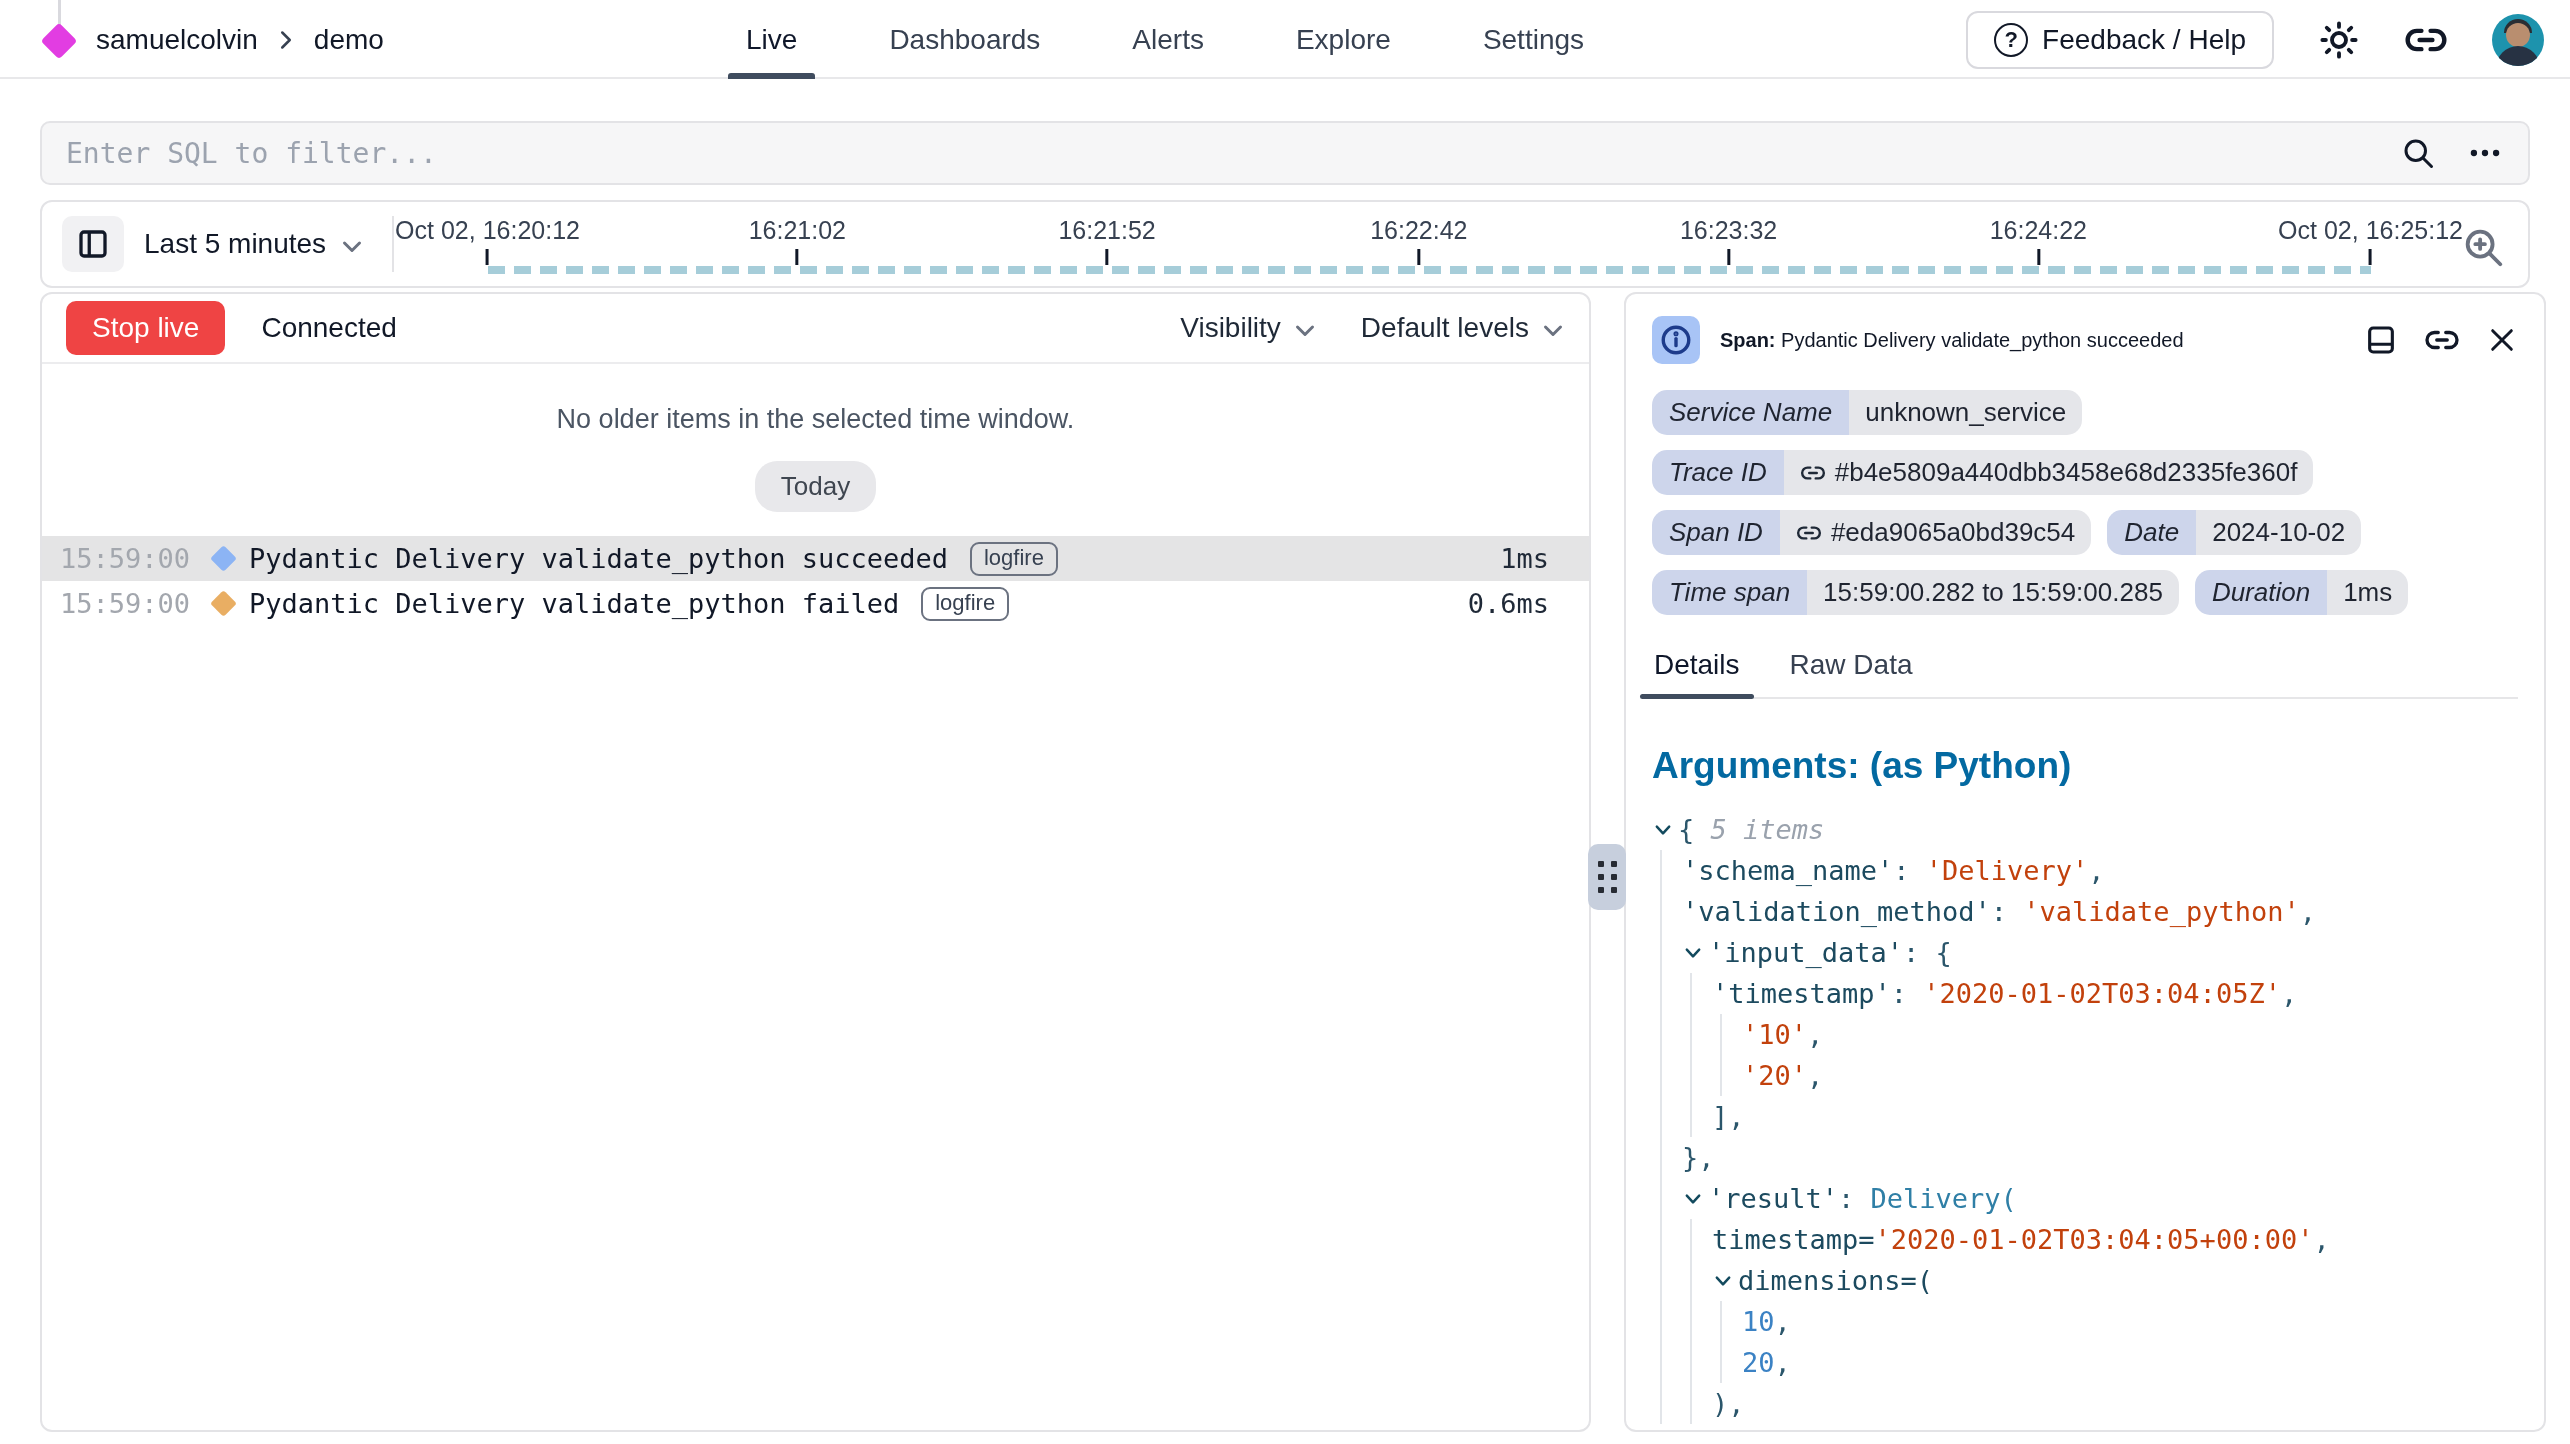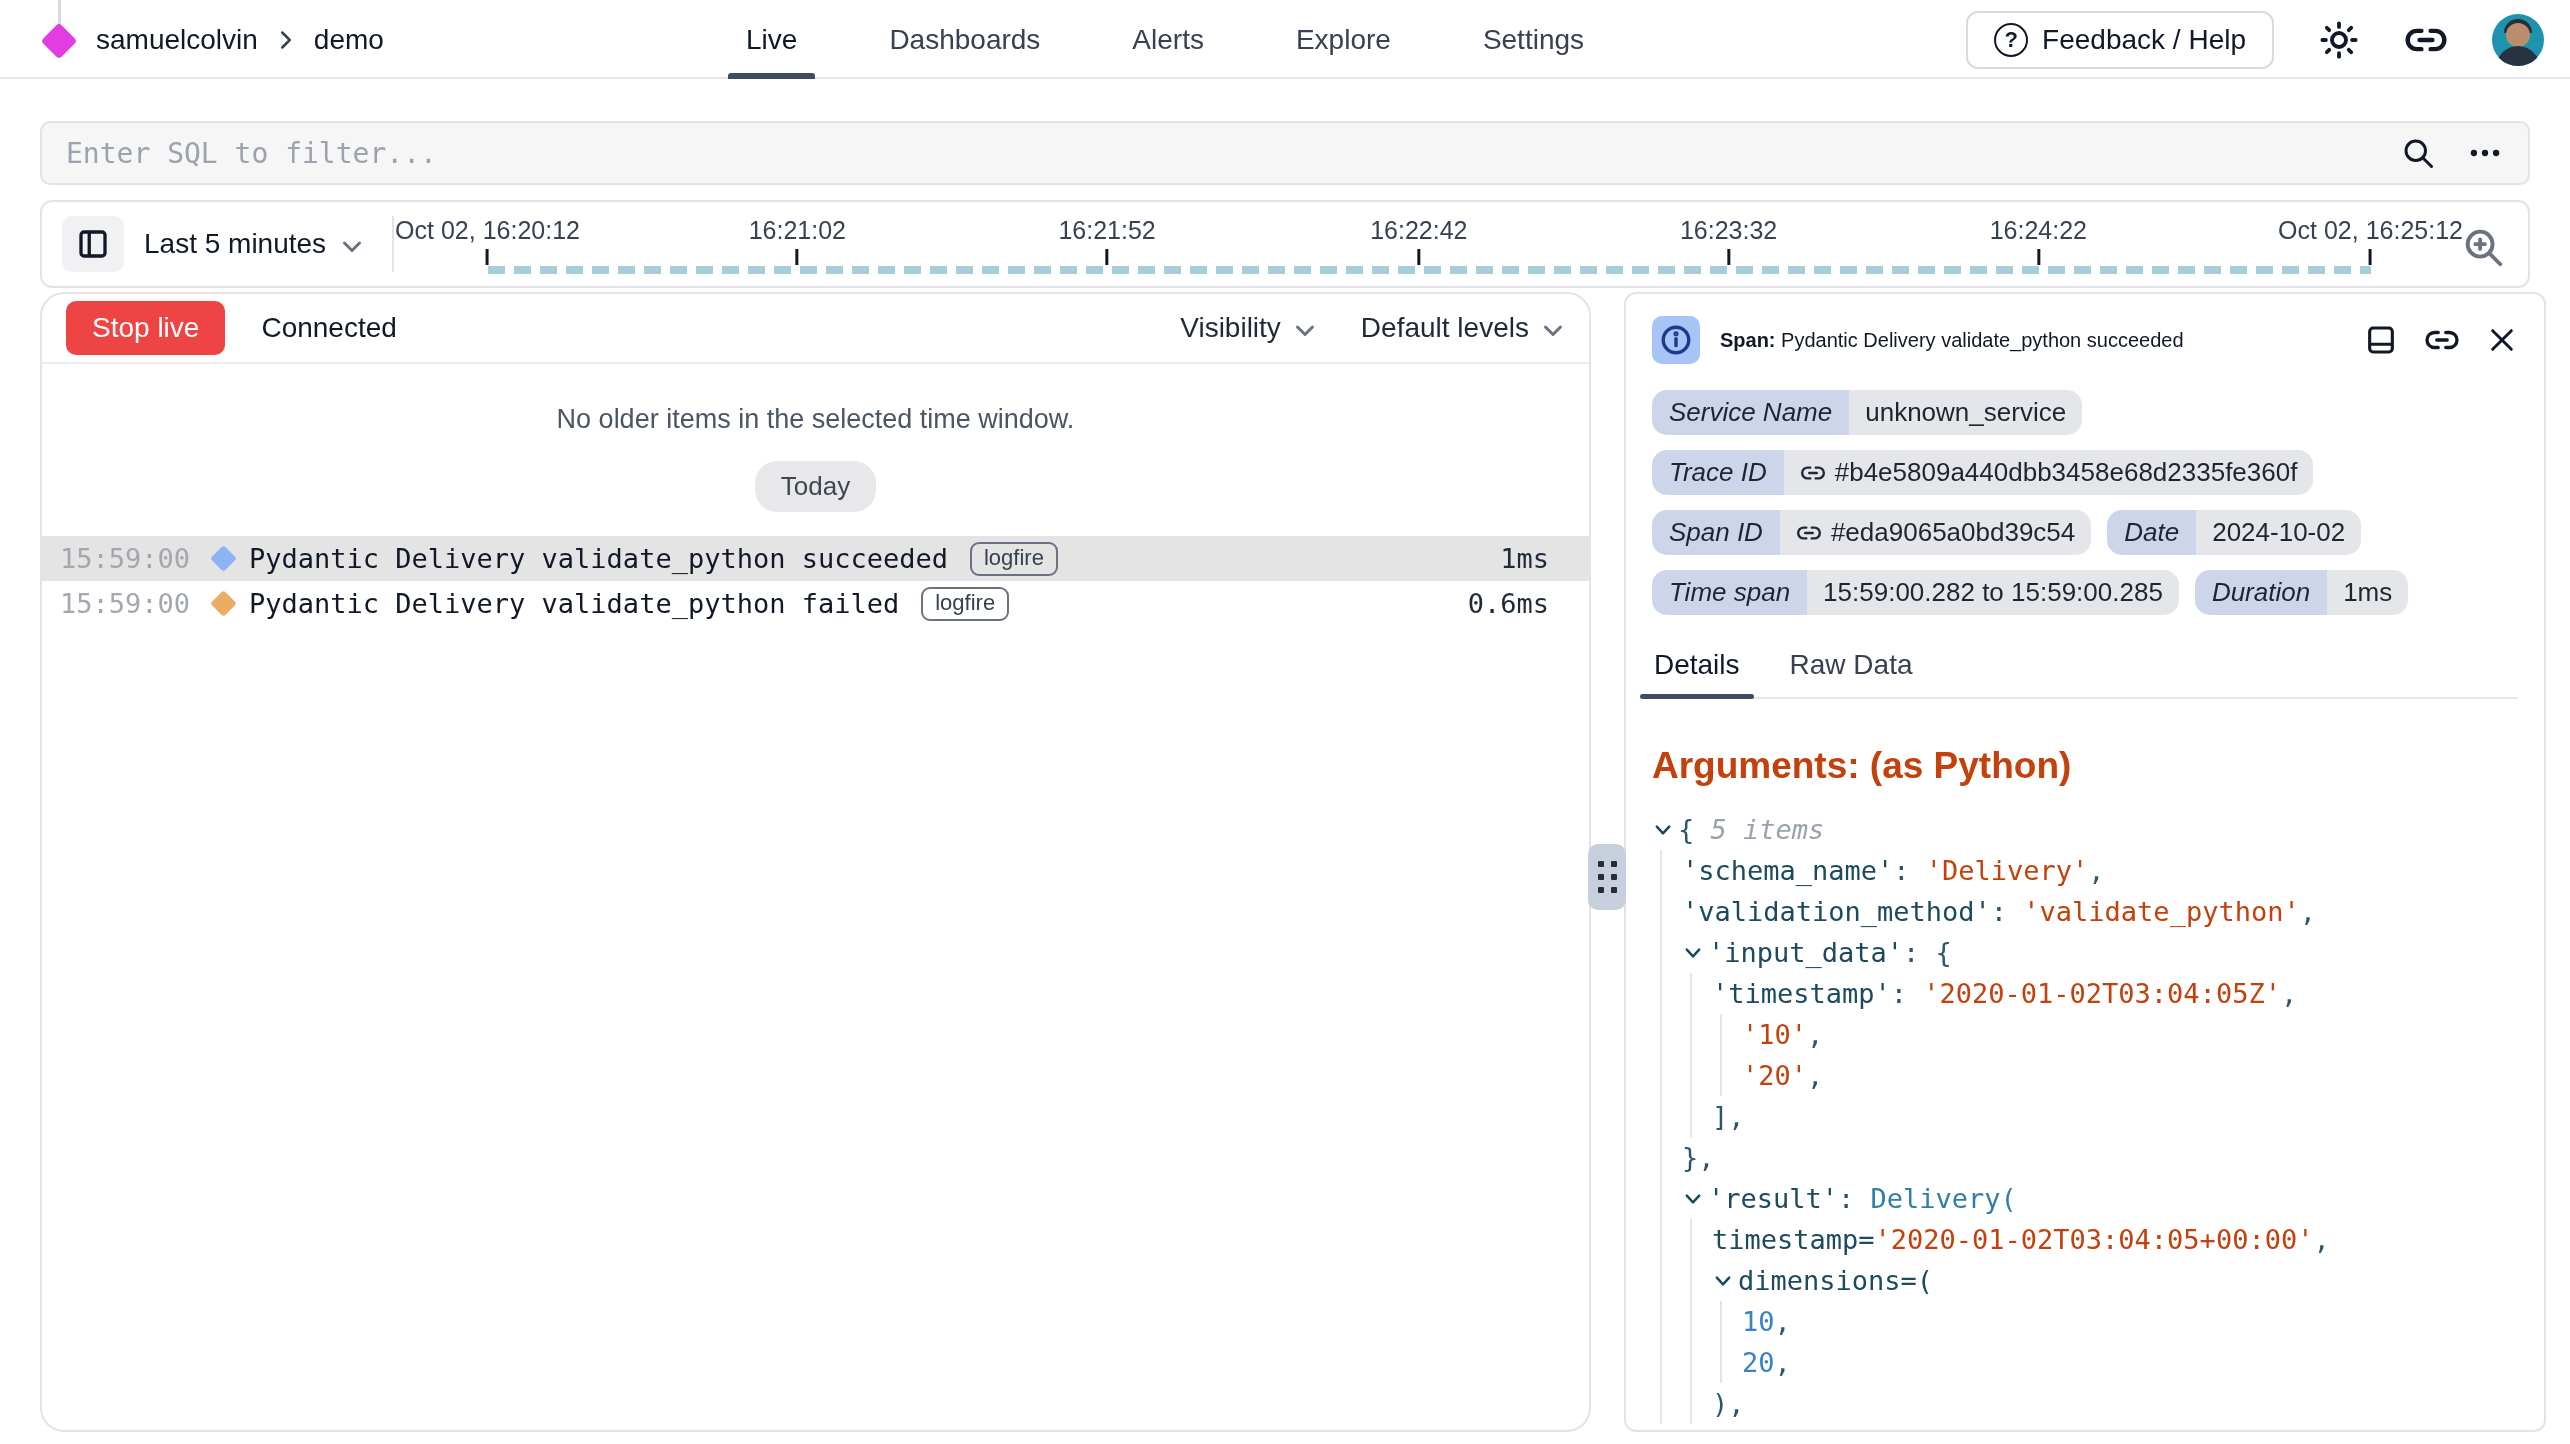--- a/index.html
+++ b/index.html
@@ -55,21 +55,21 @@
   .timeline { position:relative; flex:1; height:100%; margin-right:80px; }
   .tick { position:absolute; top:14px; transform:translateX(-50%); text-align:center; }
   .tick-label { font-size:25px; color:#374151; white-space:nowrap; }
   .tick-mark { width:3px; height:16px; background:#111827; margin:4px auto 0; }
   .dash-line { position:absolute; top:64px; height:8px;
     background:repeating-linear-gradient(90deg,#a6cdd9 0 17px, transparent 17px 26px); }
   .zoom-btn { position:absolute; right:22px; top:22px; background:none; border:none; cursor:pointer; color:#6b7280; }
 
   
   .panels { position:absolute; left:40px; top:292px; width:2506px; height:1140px; display:flex; }
-  .live-panel { width:1692px; height:100%; border:2px solid #e3e3e6; border-radius:24px;
+  .live-panel { width:1692px; height:100%; border:2px solid #e3e3e6; border-radius:12px;
     background:#fff; overflow:hidden; display:flex; flex-direction:column; }
   .lp-header { height:70px; display:flex; align-items:center; padding:0 24px; gap:36px;
     border-bottom:2px solid #ececee; flex:none; }
   .stop-btn { background:#ef4444; color:#fff; border:none; border-radius:10px; height:54px;
     padding:0 26px; font-size:28px; cursor:pointer; }
   .connected { font-size:28px; color:#111827; }
   .lp-header-right { margin-left:auto; display:flex; gap:44px; }
   .drop { display:flex; align-items:center; gap:12px; font-size:28px; color:#1f2937; cursor:pointer; }
   .drop .chev { color:#6b7280; margin-top:4px; }
   .lp-body { flex:1; position:relative; }
@@ -109,21 +109,21 @@
   .badge-row { display:flex; gap:16px; }
   .badge { display:inline-flex; border-radius:15px; overflow:hidden; font-size:26px; }
   .badge .bl { background:#cdd5eb; color:#1f2430; font-style:italic; padding:7px 17px; }
   .badge .bv { background:#e5e6ea; color:#1f2430; padding:7px 16px; display:flex; align-items:center; gap:9px; }
   .badge .bv .link-ic { color:#1f2937; }
   .dp-tabs { margin-top:34px; position:relative; display:flex; gap:46px; border-bottom:2px solid #e6e6e8; }
   .dp-tab { position:relative; font-size:28px; color:#374151; padding:0 2px 16px; cursor:pointer; }
   .dp-tab.active { color:#0f172a; }
   .dp-tab.active::after { content:""; position:absolute; left:-12px; right:-12px; bottom:-2px;
     height:5px; background:#3f4c5e; border-radius:3px; }
-  .dp-heading { margin-top:46px; font-size:37px; font-weight:700; color:#c2410c; }
+  .dp-heading { margin-top:46px; font-size:37px; font-weight:700; color:#0369a1; }
   .code-tree { margin-top:22px; font-family:"DejaVu Sans Mono", monospace; font-size:27px; }
   .code-line { position:relative; height:41px; display:flex; align-items:center; white-space:pre; }
   .code-line .g { position:absolute; top:0; bottom:0; width:0; border-left:2px solid #e2e5e9; }
   .arw { width:22px; height:22px; margin-right:4px; color:#134a5e; flex:none; cursor:pointer; }
   .tk-k { color:#1c4a5f; } .tk-p { color:#2b566b; } .tk-s { color:#c2410c; }
   .tk-n { color:#3b82c4; } .tk-c { color:#2f7fa6; } .tk-m { color:#9aa2ad; font-style:italic; }
 </style>
 </head>
 <body>
 

